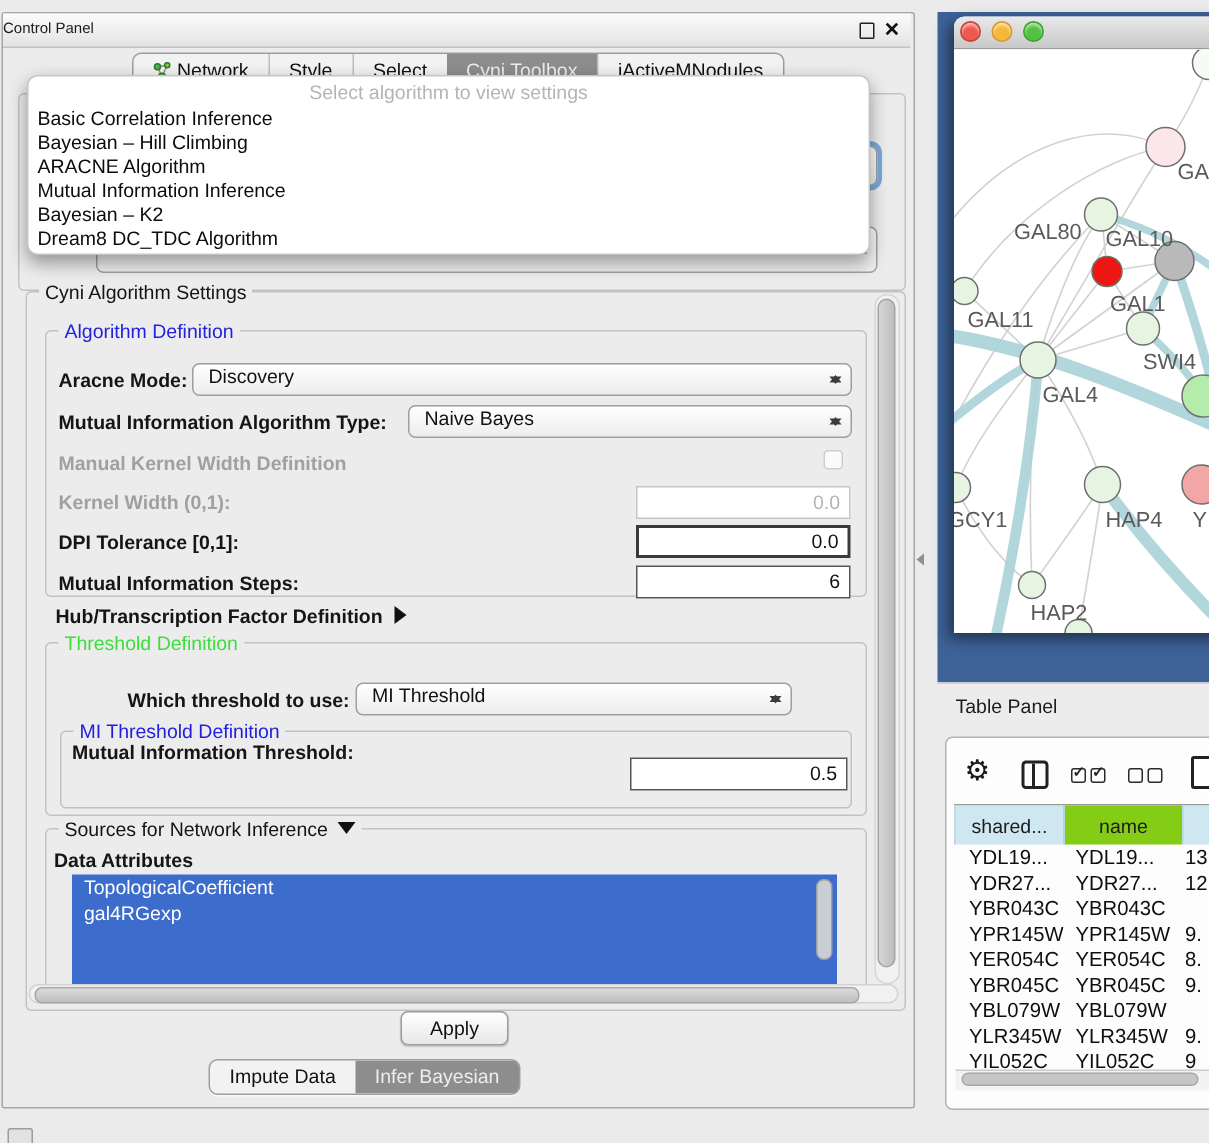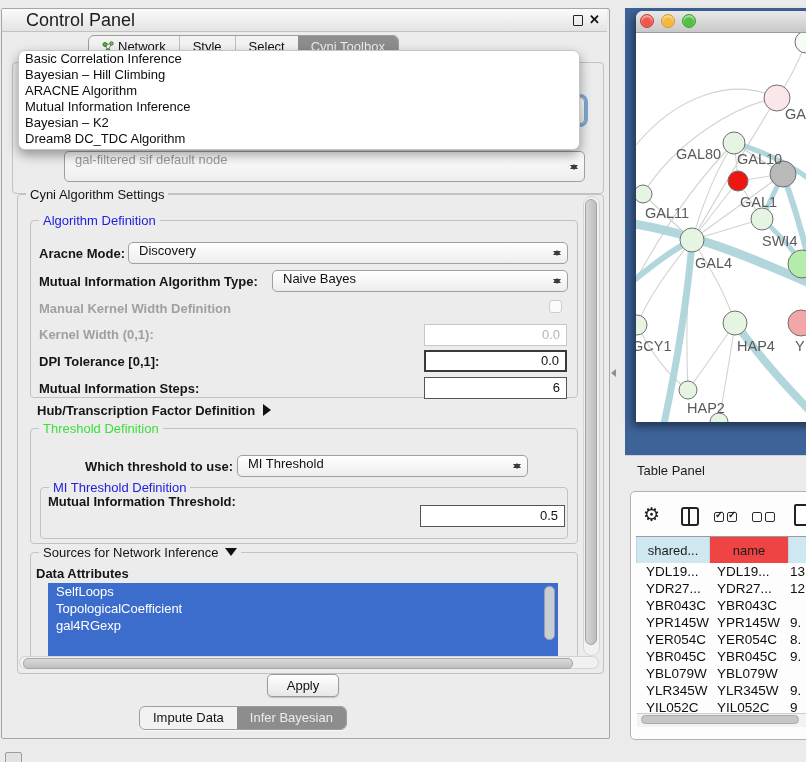--- a/index.html
+++ b/index.html
@@ -3,21 +3,21 @@
 <meta charset="utf-8">
 <style>
   html,body{margin:0;padding:0}
   body{width:806px;height:762px;position:relative;overflow:hidden;background:#ebebeb;
        font-family:"Liberation Sans",sans-serif;-webkit-font-smoothing:antialiased}
   .abs{position:absolute}
 
   
   .panel{left:1px;top:8px;width:607px;height:729px;background:#ececec;border:1px solid #a6a6a6;border-radius:2px}
   .titlebar{left:2px;top:9px;width:605px;height:22px;background:linear-gradient(#fbfbfb,#e3e3e3);border-bottom:1px solid #c2c2c2}
-  .titlebar .t{position:absolute;left:24px;top:0;line-height:22px;font-size:18px;color:#1c1c1c}
+  .titlebar .t{position:absolute;left:0;top:0;line-height:22px;font-size:10px;color:#1c1c1c}
   .float-ic{position:absolute;right:24px;top:6px;width:8px;height:9px;border:1.6px solid #222;border-radius:1px}
   .close-ic{position:absolute;right:7px;top:2px;font-size:13px;font-weight:bold;color:#111;line-height:18px}
 
   
   .segmented{display:flex;border:1px solid #9d9d9d;border-radius:6px;overflow:hidden;background:#f2f2f2;height:22px;box-shadow:0 1px 0 rgba(255,255,255,.7)}
   .tab{font-size:13px;color:#111;line-height:22px;padding:0 13px;white-space:nowrap;display:flex;align-items:center;gap:4px}
   .tab + .tab{border-left:1px solid #bdbdbd}
   .tab.selected{background:#8d8d8d;color:#ededed;border-left:none}
 
   
@@ -126,32 +126,36 @@
     </div>
     <div class="tab">
       <span>Style</span>
     </div>
     <div class="tab">
       <span>Select</span>
     </div>
     <div class="tab selected">
       <span>Cyni Toolbox</span>
     </div>
+    <div class="tab">
+      <span>jActiveMNodules</span>
+    </div>
   </div>
 
 <div class="abs groupbox" style="left:12px;top:62px;width:590px;height:130px"></div>
 <div class="abs combo" style="left:74px;top:97px;width:511px;height:27px;box-shadow:0 0 0 3px rgba(100,158,216,.85)">
     <span class="stepper"></span>
   </div>
 <div class="abs combo" style="left:64px;top:151px;width:521px;height:31px;color:#9a9a9a">
   <span>gal-filtered sif default node</span>
   <span class="stepper"></span>
 </div>
 
 <div class="abs popup">
+  <div class="popup-ph">Select algorithm to view settings</div>
   <div id="popup-items">
       <div class="popup-item">Basic Correlation Inference</div>
       <div class="popup-item">Bayesian – Hill Climbing</div>
       <div class="popup-item bold">ARACNE Algorithm</div>
       <div class="popup-item">Mutual Information Inference</div>
       <div class="popup-item">Bayesian – K2</div>
       <div class="popup-item">Dream8 DC_TDC Algorithm</div>
     </div>
 </div>
 
@@ -200,21 +204,20 @@
 </div>
 <div class="lbl abs" style="left:48px;top:494px">Mutual Information Threshold:</div>
 <div class="abs field" style="left:420px;top:505px;width:145px">0.5</div>
 
 <div class="abs groupbox" style="left:30px;top:552px;width:546px;height:106px">
   <span class="legend lg-black"><span>Sources for Network Inference</span><span class="tri-down"></span></span>
 </div>
 <div class="lbl abs" style="left:36px;top:566px">Data Attributes</div>
 <div class="abs srclist">
   <div id="src-items">
-      <div class="src-item">SelfLoops</div>
       <div class="src-item">TopologicalCoefficient</div>
       <div class="src-item">gal4RGexp</div>
     </div>
   <div class="vthumb"></div>
 </div>
 <div class="abs htrack"></div>
 <div class="abs hthumb"></div>
 
 <div class="abs apply-btn">Apply</div>
 
@@ -305,21 +308,21 @@
   </div>
 <div class="abs cb" style="left:727px;top:512px">
     <span class="mk">✓</span>
   </div>
 <div class="abs cb" style="left:752px;top:512px"></div>
 <div class="abs cb" style="left:765px;top:512px"></div>
 <div class="abs docicon"></div>
 
 <div class="abs hdrline"></div>
 <div class="abs th" style="left:636px;width:73px;background:#cfe7f1">shared...</div>
-<div class="abs th" style="left:709px;width:79px;background:#ef4444">name</div>
+<div class="abs th" style="left:709px;width:79px;background:#84cc16">name</div>
 <div class="abs th" style="left:788px;width:18px;background:#cfe7f1"></div>
 <div class="abs rows" id="table-rows">
     <div class="trow">
       <span class="td1">YDL19...</span>
       <span class="td2">YDL19...</span>
       <span class="td3">13</span>
     </div>
     <div class="trow">
       <span class="td1">YDR27...</span>
       <span class="td2">YDR27...</span>

